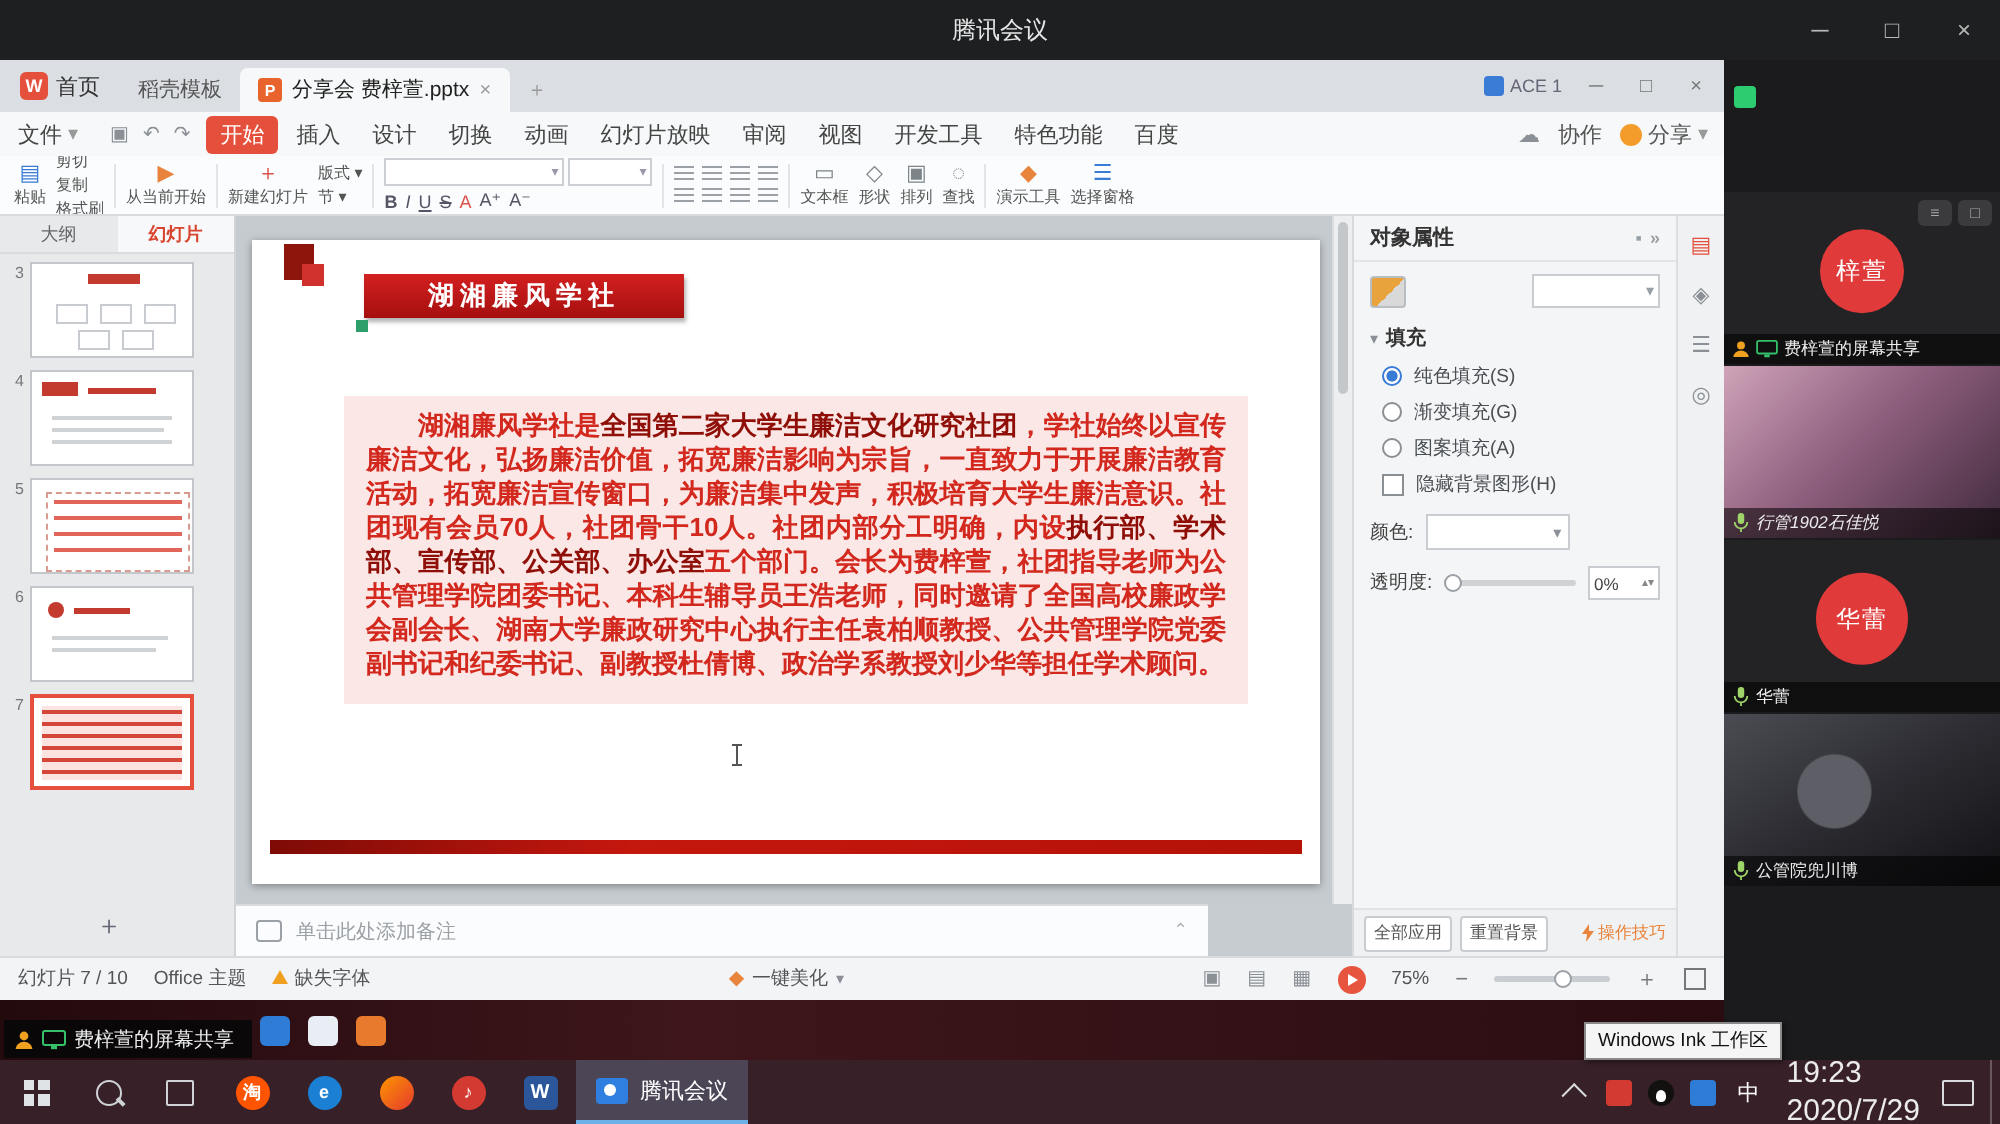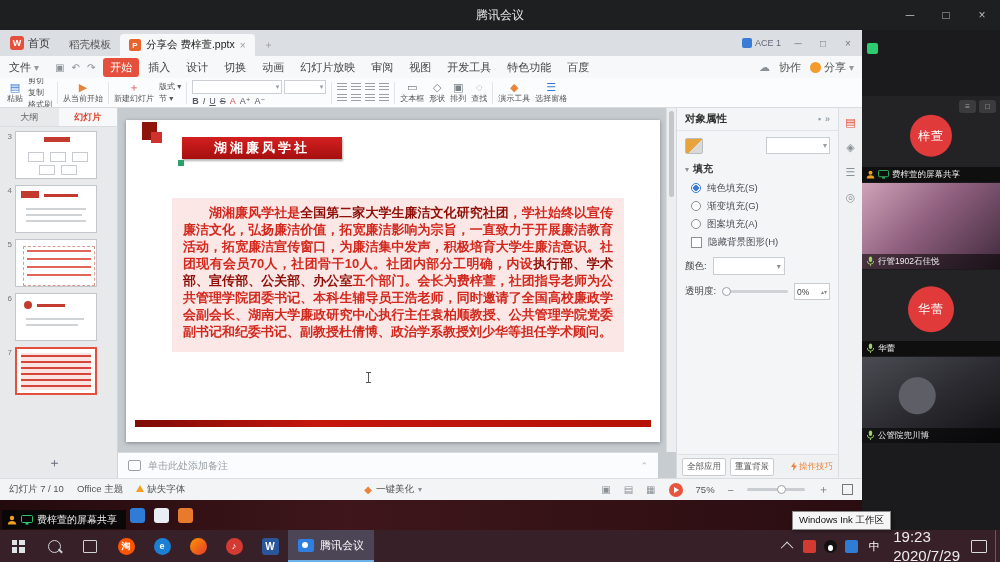--- a/index.html
+++ b/index.html
@@ -93,21 +93,21 @@
   .strack{flex:1;height:3px;background:#cfd3d6;border-radius:2px;position:relative;}
   .sknob{position:absolute;left:0;top:-3px;width:9px;height:9px;background:#fff;border:1px solid #9aa0a5;border-radius:50%;box-sizing:border-box;}
   .pctbox{width:30px;height:15px;background:#fff;border:1px solid #c9cdd1;font-size:8.5px;display:flex;align-items:center;justify-content:space-between;padding:0 2px;color:#444;flex:none;}
   .p-foot{position:absolute;left:0;bottom:0;width:100%;height:24px;border-top:1px solid #e0e3e5;display:flex;align-items:center;gap:4px;padding:0 5px;box-sizing:border-box;background:#f0f1f3;}
   .pfb{background:#fff;border:1px solid #c9cdd1;border-radius:2px;font-size:8.5px;color:#555;padding:2px 4px;white-space:nowrap;}
   .pft{margin-left:auto;color:#e8843c;font-size:8.5px;display:flex;align-items:center;gap:2px;white-space:nowrap;}
 
   .istrip{position:absolute;left:838px;top:78px;width:24px;height:370px;background:#f0f1f2;border-left:1px solid #dcdfe2;box-sizing:border-box;display:flex;flex-direction:column;align-items:center;padding-top:8px;gap:12px;color:#8a9096;font-size:11px;}
   .istrip .act{color:#e5503c;}
 
-  .notesbar{position:absolute;left:118px;top:422px;width:540px;height:26px;background:#fbfcfd;border-top:1px solid #d8dcdf;display:flex;align-items:center;gap:7px;padding:0 10px;box-sizing:border-box;color:#9aa0a5;font-size:10px;}
+  .notesbar{position:absolute;left:118px;top:422px;width:486px;height:26px;background:#fbfcfd;border-top:1px solid #d8dcdf;display:flex;align-items:center;gap:7px;padding:0 10px;box-sizing:border-box;color:#9aa0a5;font-size:10px;}
   .note-ic{width:11px;height:9px;border:1px solid #9aa0a5;border-radius:2px;position:relative;}
   .notesbar .rgt{margin-left:auto;color:#b0b6ba;font-size:9px;}
 
   .statusbar{position:absolute;left:0;top:448px;width:862px;height:22px;background:#f3f4f6;border-top:1px solid #d9dcdf;display:flex;align-items:center;font-size:9.5px;color:#555;padding:0 9px;box-sizing:border-box;gap:13px;}
   .warn-tri{width:0;height:0;border-left:4px solid transparent;border-right:4px solid transparent;border-bottom:7px solid #f0a020;display:inline-block;margin-right:3px;}
   .spacer{flex:1;}
   .beaut{display:flex;align-items:center;gap:4px;color:#555;}
   .bewand{color:#e8843c;font-size:10px;}
   .vico{color:#8a9096;font-size:10px;}
   .play{width:14px;height:14px;border-radius:50%;background:#e8553e;position:relative;flex:none;}
@@ -123,21 +123,21 @@
   .fi{width:15px;height:15px;border-radius:3px;}
 
   
   .mpanel{position:absolute;left:862px;top:30px;width:138px;height:500px;background:#1b1b1d;overflow:hidden;}
   .gico{position:absolute;left:5px;top:13px;width:11px;height:11px;background:#2ecc71;border-radius:2px;}
   .speaking{position:absolute;left:0;top:48px;width:138px;height:18px;display:flex;align-items:center;padding:0 5px;box-sizing:border-box;color:#ddd;font-size:9px;white-space:nowrap;overflow:hidden;}
   .tiles{position:absolute;left:0;top:66px;width:138px;}
   .tile{position:relative;width:138px;height:86px;margin-bottom:1px;background:#232325;overflow:hidden;}
   .tlabel{position:absolute;left:0;bottom:0;width:100%;height:15px;background:rgba(0,0,0,.55);display:flex;align-items:center;gap:3px;padding:0 4px;box-sizing:border-box;color:#ececec;font-size:8.5px;white-space:nowrap;overflow:hidden;}
   .avatar{position:absolute;left:50%;top:50%;transform:translate(-50%,-58%);width:42px;height:42px;border-radius:50%;background:#e03a3a;color:#fff;display:flex;align-items:center;justify-content:center;font-size:12px;letter-spacing:1px;}
-  .ph2{background:linear-gradient(135deg,#cfa3b8 0%,#90607f 45%,#402a3c 100%);}
+  .ph2{background:linear-gradient(135deg,#cfa3b8 0%,#90607f 45%,#402a3c 100%);font-style:italic;}
   .ph4{background:linear-gradient(135deg,#5c5149 0%,#35302b 55%,#181614 100%);}
   .ph5{background:radial-gradient(circle at 40% 45%,#5e5e66 0 18px,transparent 19px),linear-gradient(150deg,#4b4b53 0%,#2b2b31 50%,#121215 100%);}
   .tbtns{position:absolute;right:4px;top:4px;display:flex;gap:3px;}
   .tbtn{width:17px;height:13px;background:rgba(62,62,64,.92);border-radius:3px;color:#aaa;font-size:8px;display:flex;align-items:center;justify-content:center;}
 
   
   .taskbar{position:absolute;left:0;top:530px;width:1000px;height:32px;background:#382029;display:flex;align-items:center;z-index:40;}
   .tkitem{width:36px;height:32px;display:flex;align-items:center;justify-content:center;flex:none;}
   .winlogo{width:13px;height:13px;display:grid;grid-template-columns:1fr 1fr;grid-template-rows:1fr 1fr;gap:1.5px;}
   .winlogo i{background:#dfe3e6;}

